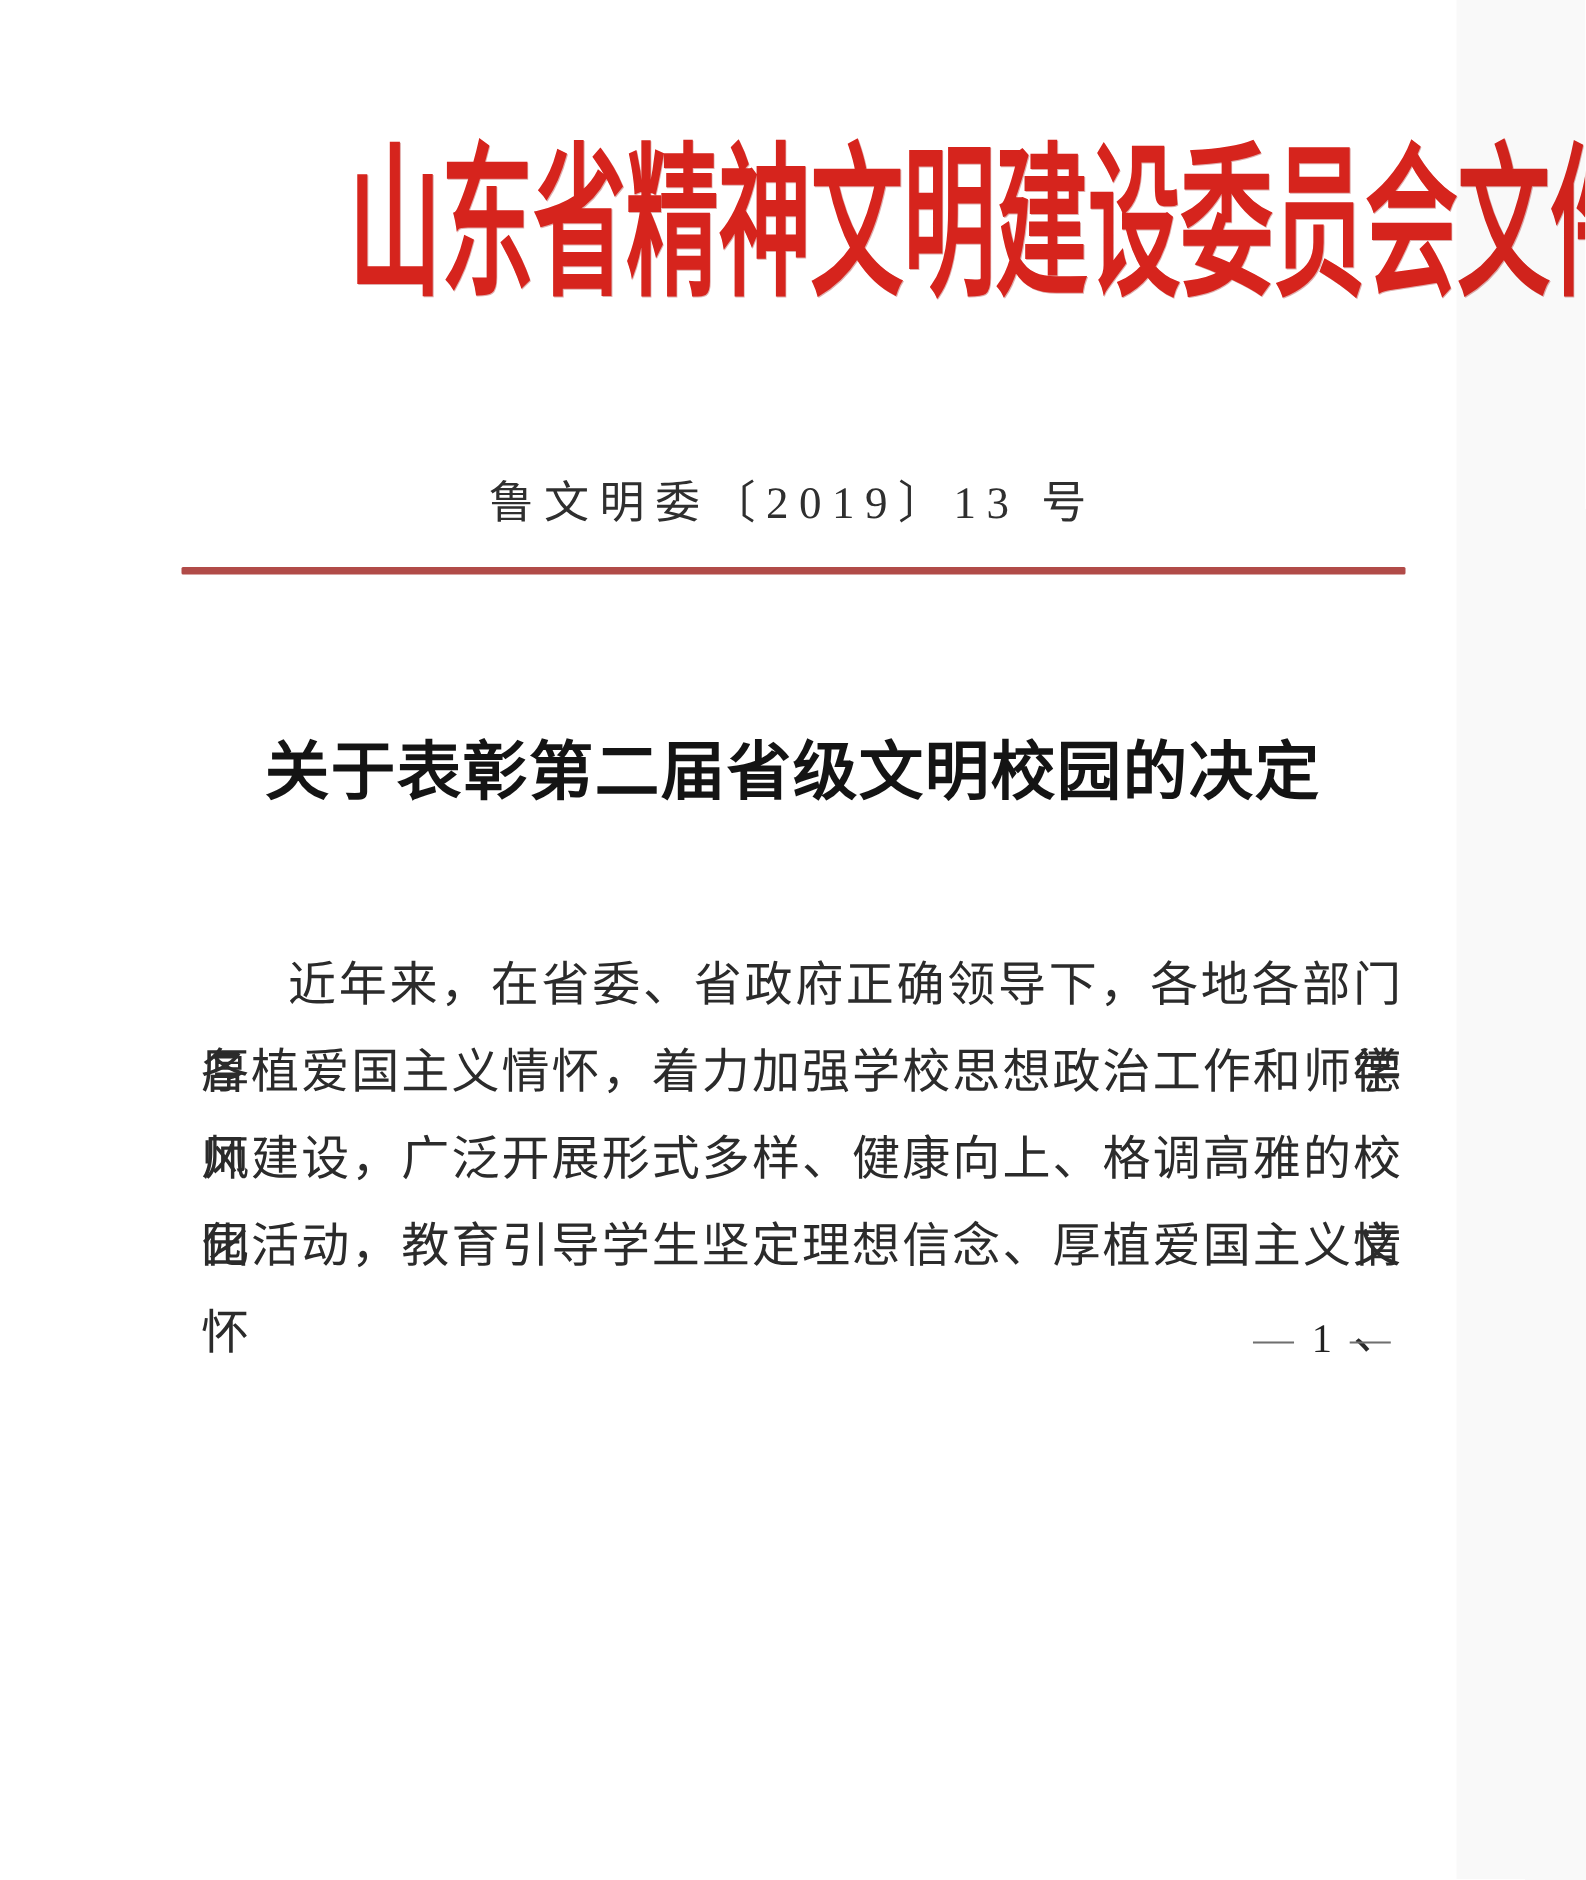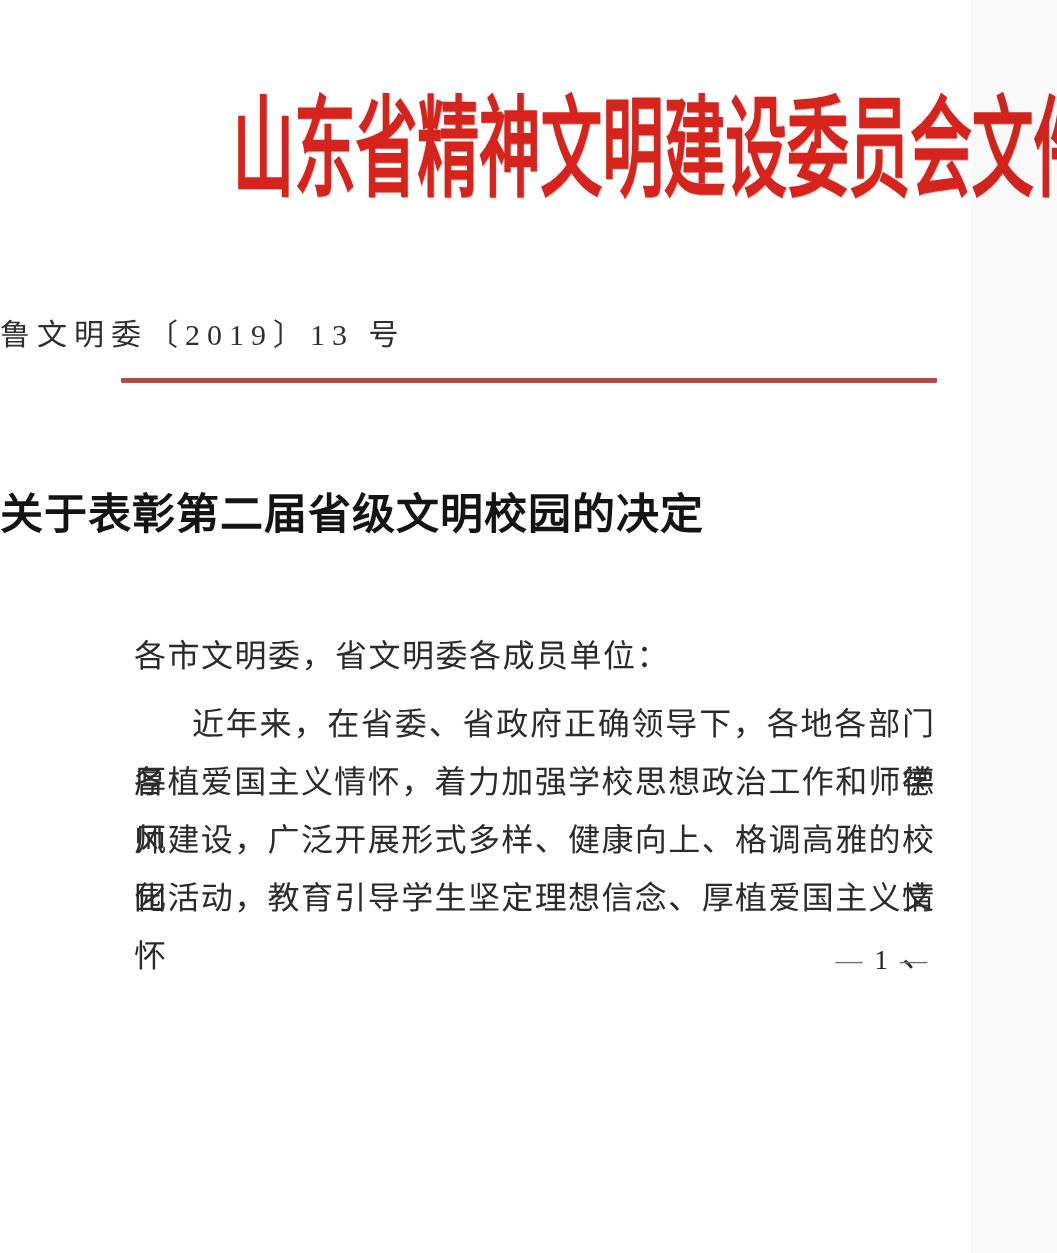--- a/index.html
+++ b/index.html
@@ -30,35 +30,35 @@
     font-weight: 700;
     font-size: 110px;
     line-height: 1.18;
     color: #d6241d;
     transform: scaleX(0.56);
     transform-origin: 50% 50%;
     text-shadow: 1px 1px 0 rgba(160,20,16,0.35);
   }
   .doc-number {
     margin-top: 94px;
-    text-align: left;
+    text-align: center;
     font-size: 30px;
     letter-spacing: 7px;
     color: #2f2f2f;
   }
   .red-rule {
     width: 816px;
     height: 5px;
     margin: 24px auto 0 auto;
     background: #b14b48;
     border-radius: 1px;
   }
   .doc-title {
     margin: 96px 0 0 0;
-    text-align: left;
+    text-align: center;
     font-size: 43px;
     font-weight: 700;
     letter-spacing: 1px;
     color: #141414;
   }
   .body-block {
     width: 801px;
     margin: 86px 0 0 134px;
     font-size: 32px;
     color: #2b2b2b;
@@ -104,21 +104,20 @@
 
   <div class="header-title">山东省精神文明建设委员会文件</div>
 
   <div class="doc-number">鲁文明委〔2019〕13 号</div>
 
   <div class="red-rule"></div>
 
   <h1 class="doc-title">关于表彰第二届省级文明校园的决定</h1>
 
   <div class="body-block">
-    <p class="salutation">各市文明委，省文明委各成员单位：</p>
 
     <div class="paragraph">
         <div class="line">近年来，在省委、省政府正确领导下，各地各部门各学</div>
         <div class="line">厚植爱国主义情怀，着力加强学校思想政治工作和师德师</div>
         <div class="line">风建设，广泛开展形式多样、健康向上、格调高雅的校园文</div>
         <div class="line">化活动，教育引导学生坚定理想信念、厚植爱国主义情怀、</div>
       </div>
   </div>
 
   <div class="page-number">

